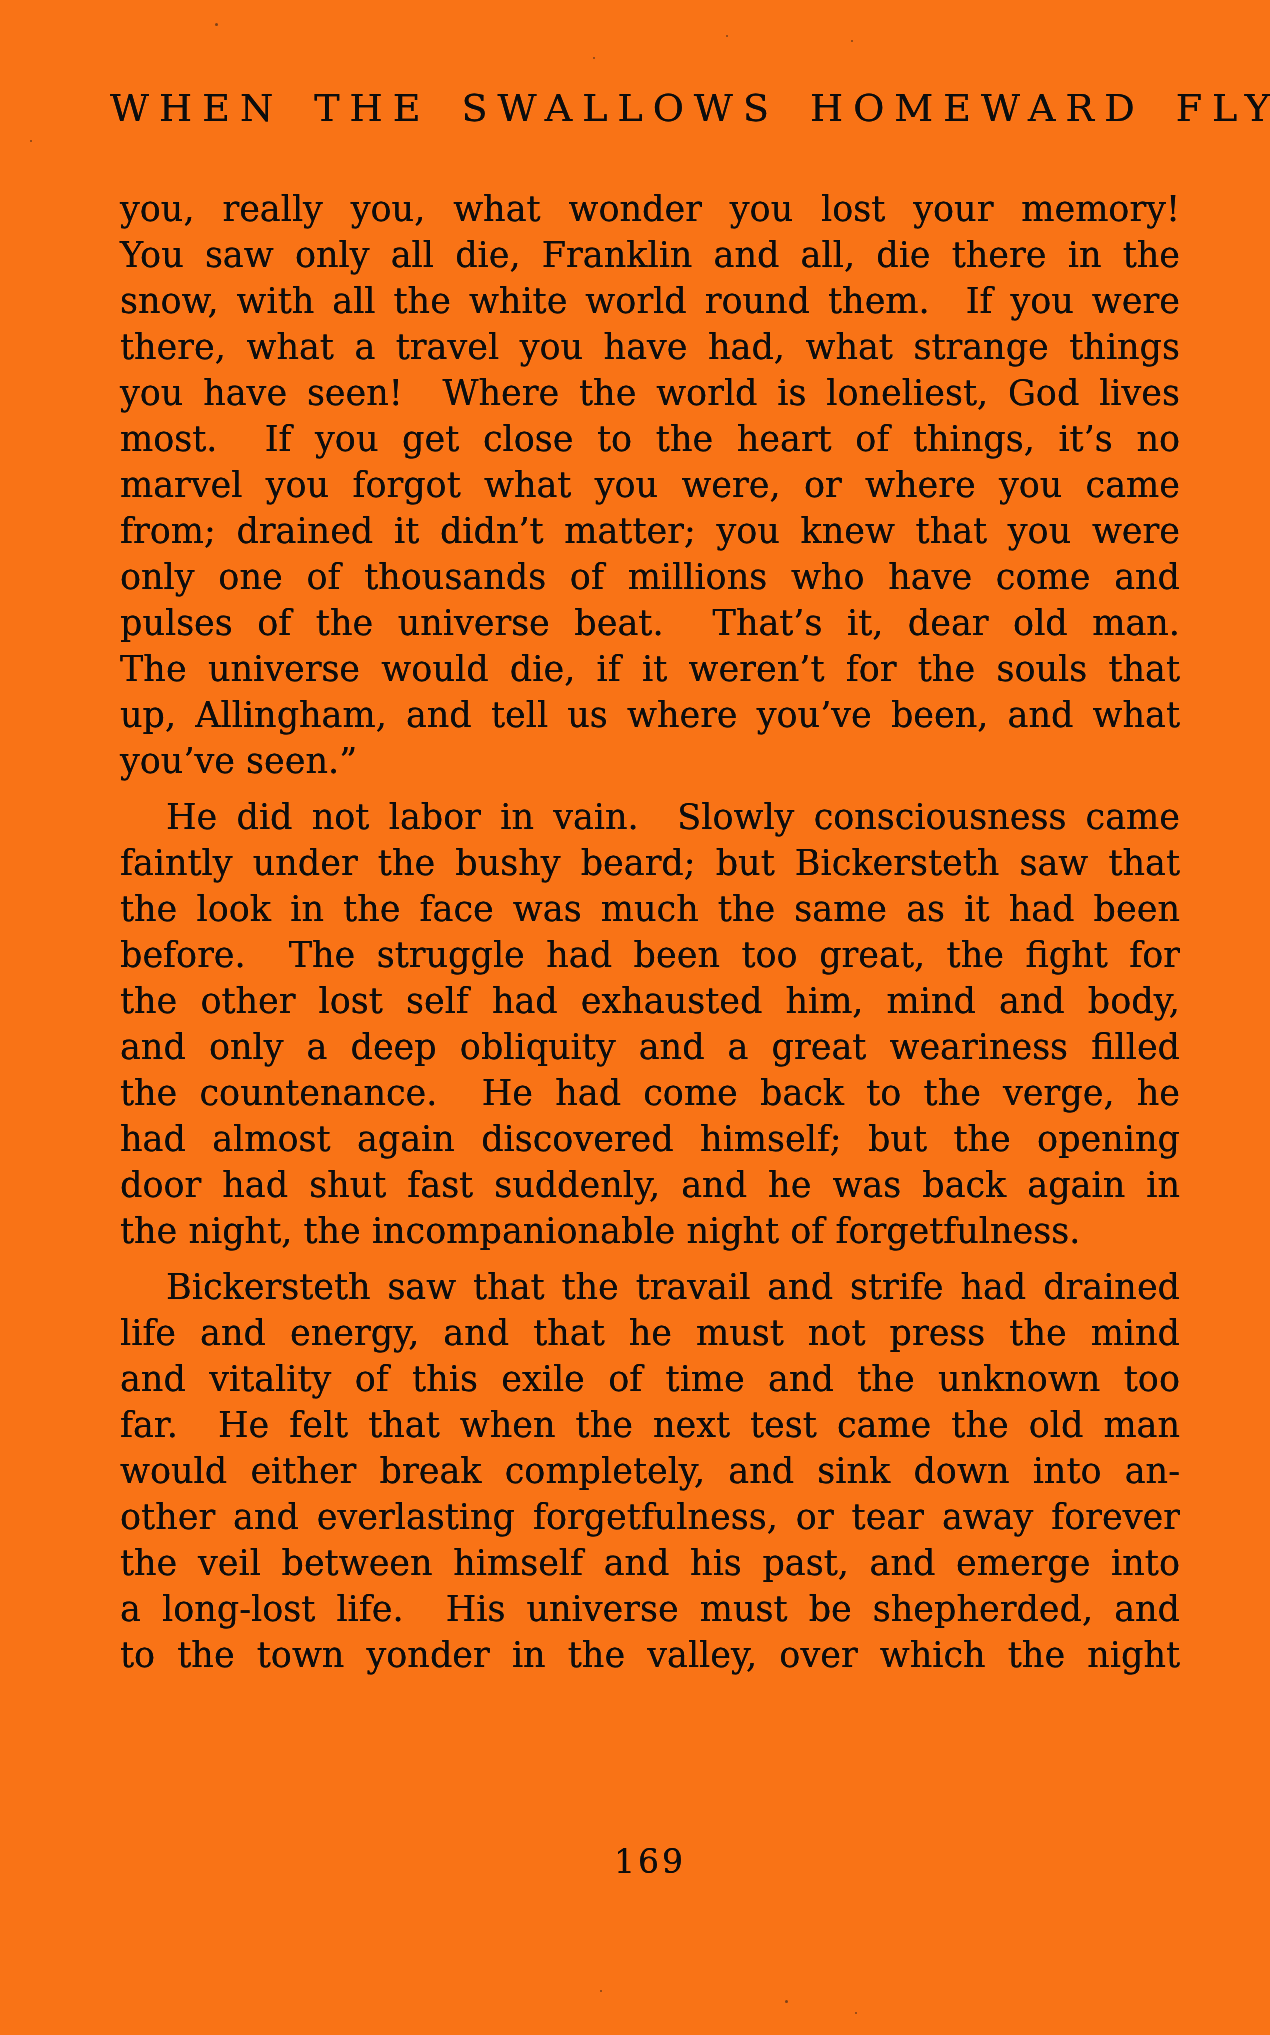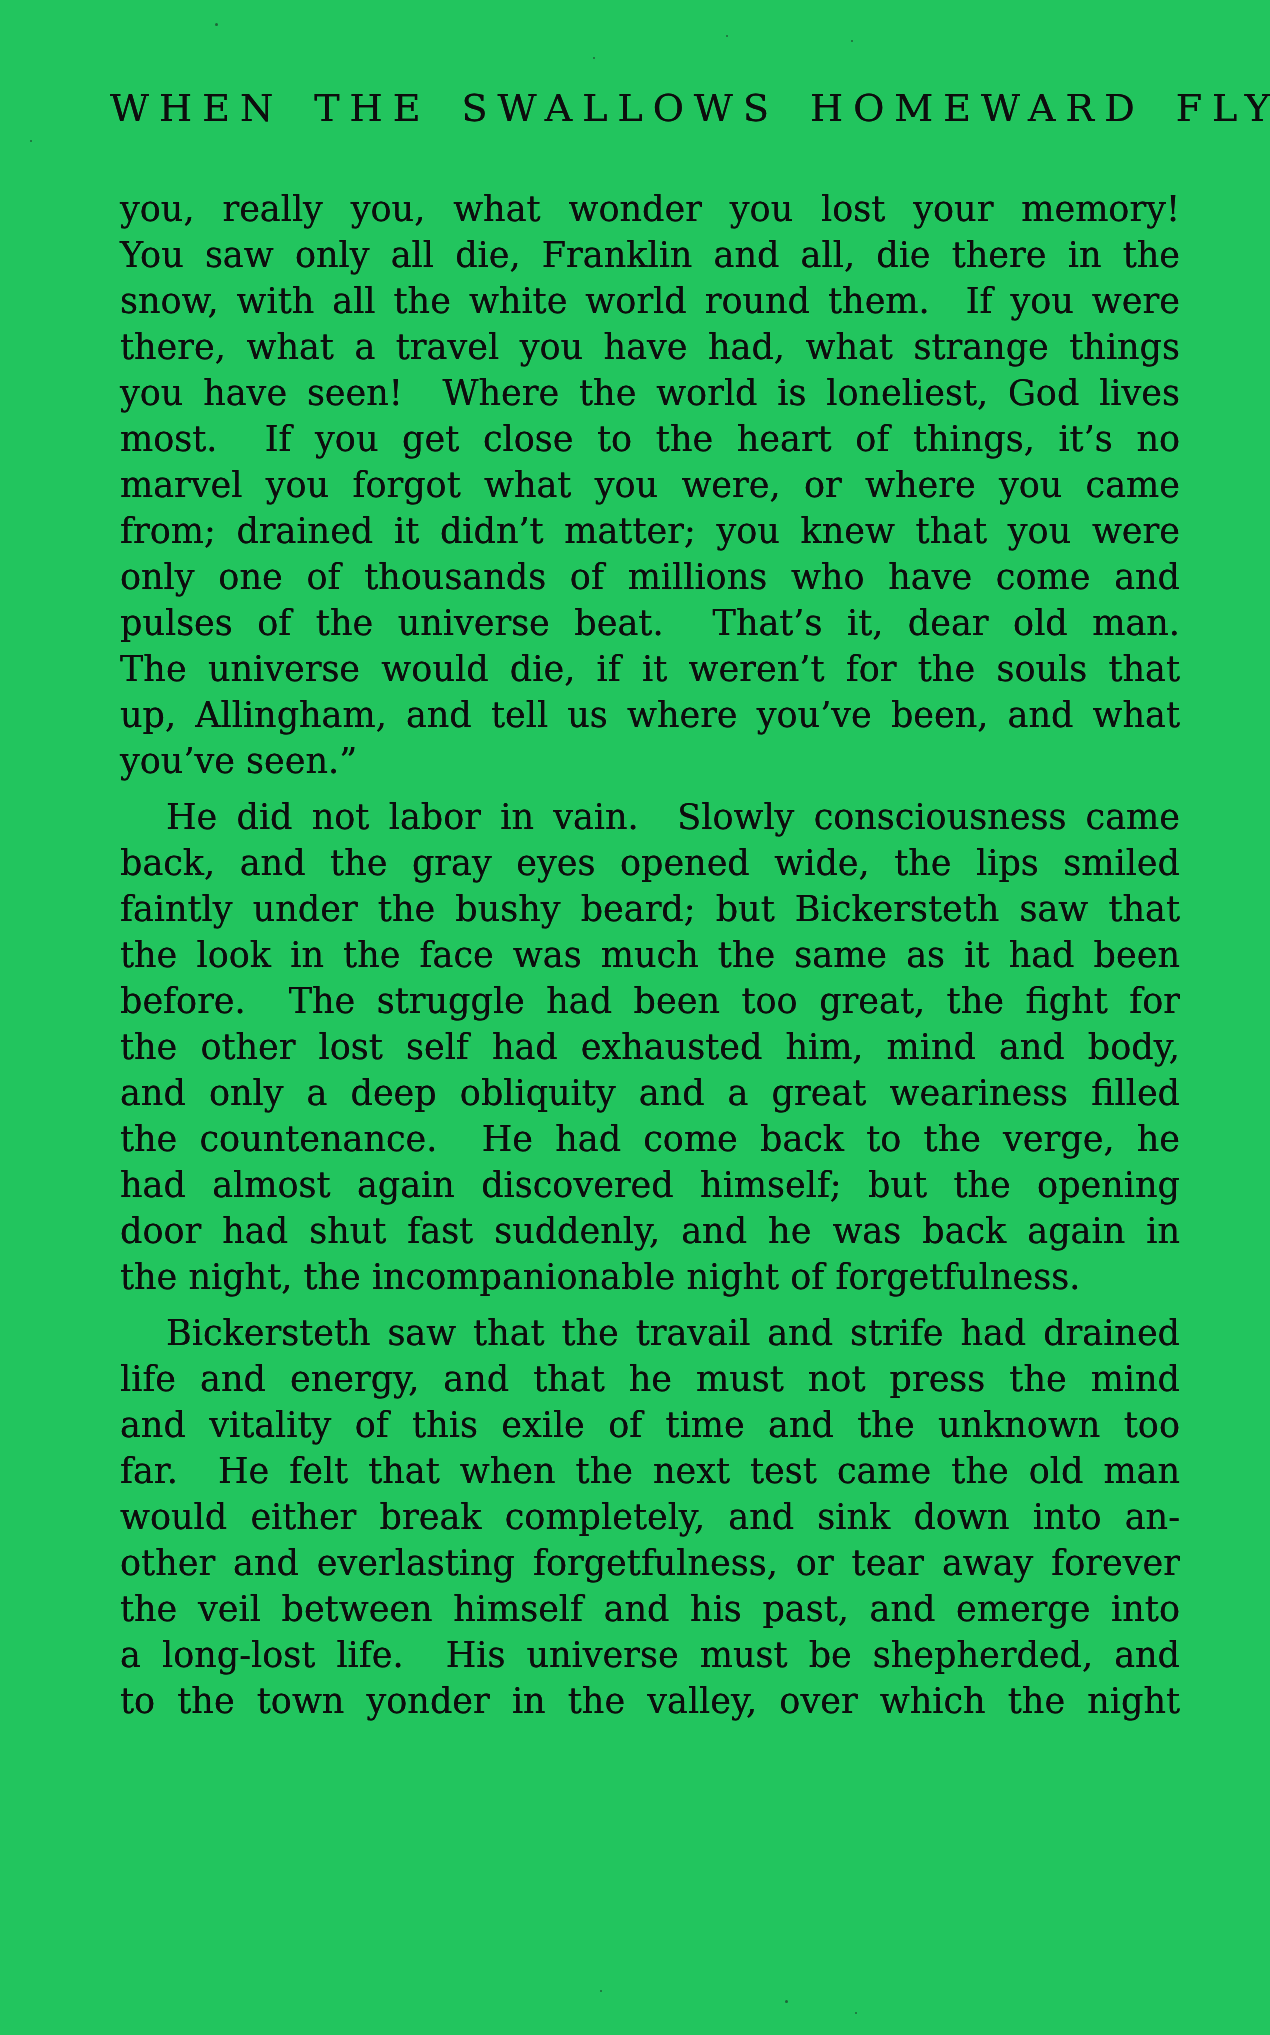--- a/index.html
+++ b/index.html
@@ -67,21 +67,21 @@
   .speck {
     position: absolute;
     background: #1a1a1a;
     border-radius: 50%;
     opacity: 0.55;
   }
 </style>
 </head>
 <body>
 
-<div class="page" style="color: rgb(13, 13, 13); background: #22c55e;">
+<div class="page" style="color: rgb(13, 13, 13); background: #f97316;">
 
   <div class="speck" style="left:215px; top:23px; width:3px; height:3px;"></div>
   <div class="speck" style="left:726px; top:35px; width:2px; height:2px;"></div>
   <div class="speck" style="left:851px; top:40px; width:2px; height:2px;"></div>
   <div class="speck" style="left:593px; top:57px; width:2px; height:2px;"></div>
   <div class="speck" style="left:30px; top:140px; width:2px; height:2px;"></div>
   <div class="speck" style="left:600px; top:1990px; width:2px; height:2px;"></div>
   <div class="speck" style="left:785px; top:2000px; width:3px; height:3px;"></div>
   <div class="speck" style="left:855px; top:2012px; width:2px; height:2px;"></div>
 
@@ -98,21 +98,20 @@
         <div class="line">marvel you forgot what you were, or where you came</div>
         <div class="line">from; drained it didn’t matter; you knew that you were</div>
         <div class="line">only one of thousands of millions who have come and</div>
         <div class="line">pulses of the universe beat.  That’s it, dear old man.</div>
         <div class="line">The universe would die, if it weren’t for the souls that</div>
         <div class="line">up, Allingham, and tell us where you’ve been, and what</div>
         <div class="line loose">you’ve seen.”</div>
       </div>
       <div class="paragraph">
         <div class="line indent">He did not labor in vain.  Slowly consciousness came</div>
-        <div class="line">back, and the gray eyes opened wide, the lips smiled</div>
         <div class="line">faintly under the bushy beard; but Bickersteth saw that</div>
         <div class="line">the look in the face was much the same as it had been</div>
         <div class="line">before.  The struggle had been too great, the fight for</div>
         <div class="line">the other lost self had exhausted him, mind and body,</div>
         <div class="line">and only a deep obliquity and a great weariness filled</div>
         <div class="line">the countenance.  He had come back to the verge, he</div>
         <div class="line">had almost again discovered himself; but the opening</div>
         <div class="line">door had shut fast suddenly, and he was back again in</div>
         <div class="line loose">the night, the incompanionable night of forgetfulness.</div>
       </div>
@@ -122,14 +121,15 @@
         <div class="line">and vitality of this exile of time and the unknown too</div>
         <div class="line">far.  He felt that when the next test came the old man</div>
         <div class="line">would either break completely, and sink down into an-</div>
         <div class="line">other and everlasting forgetfulness, or tear away forever</div>
         <div class="line">the veil between himself and his past, and emerge into</div>
         <div class="line">a long-lost life.  His universe must be shepherded, and</div>
         <div class="line">to the town yonder in the valley, over which the night</div>
       </div>
     </div>
 
+  <div class="page-number">169</div>
 
 </div>
 
 </body></html>

